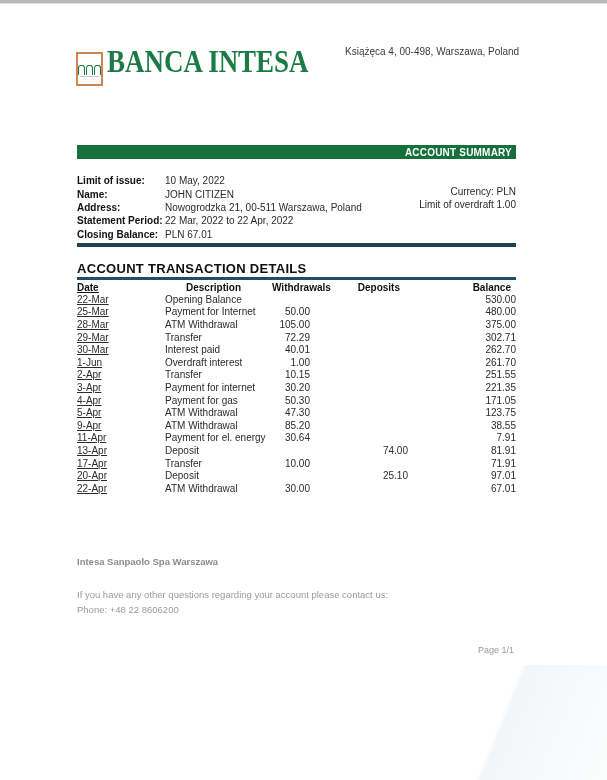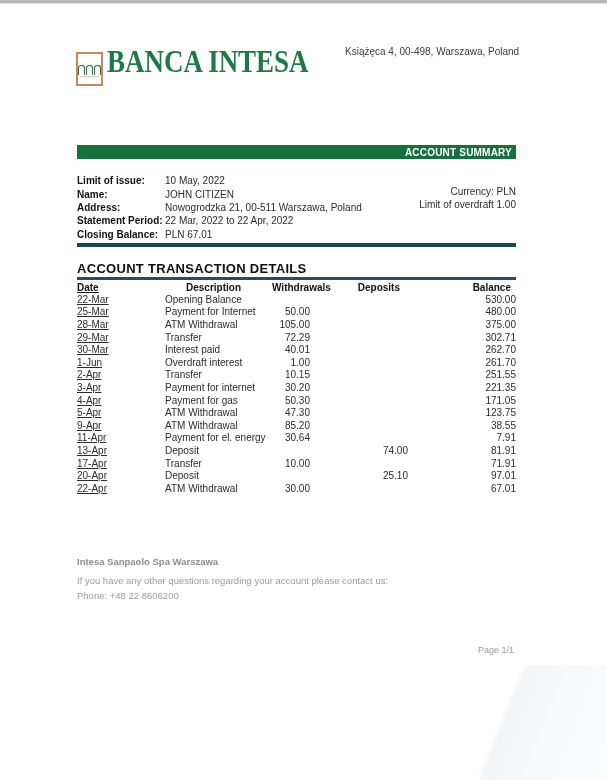--- a/index.html
+++ b/index.html
@@ -73,21 +73,21 @@
   .c-wd{width:48px;flex:none;text-align:right;white-space:nowrap;}
   .c-dep{width:98px;flex:none;text-align:right;white-space:nowrap;}
   .c-bal{flex:1;text-align:right;white-space:nowrap;}
   .txn-header .c-desc{text-align:center;}
   .txn-header .c-wd{padding-left:10px;box-sizing:border-box;text-align:center;overflow:visible;}
   .txn-header .c-dep{padding-right:8px;box-sizing:border-box;}
   .txn-header .c-bal{padding-right:5px;box-sizing:border-box;}
 
   
   .footer{position:absolute;left:77px;top:556px;font-size:9.5px;color:#9a9a9a;white-space:nowrap;}
-  .footer .company{font-weight:700;color:#8c8c8c;margin-bottom:8px;}
+  .footer .company{font-weight:700;color:#8c8c8c;margin-bottom:22px;}
   .footer .line{margin-bottom:2.6px;line-height:12px;}
   .page-num{position:absolute;left:478px;top:645px;font-size:9px;color:#9a9a9a;}
 
   .corner-artifact{
     position:absolute;right:0;bottom:0;width:240px;height:115px;pointer-events:none;
     background:linear-gradient(112deg, rgba(0,0,0,0) 54%, rgba(187,203,214,0.18) 56%, rgba(214,226,233,0.08) 100%);
   }
 </style>
 </head>
 <body style="--brand-green: #1B7A46; --bar-green: #16703B; --rule-teal: #1D444C; --rule-navy: #1F4E66; --logo-border: #D0854E;">

